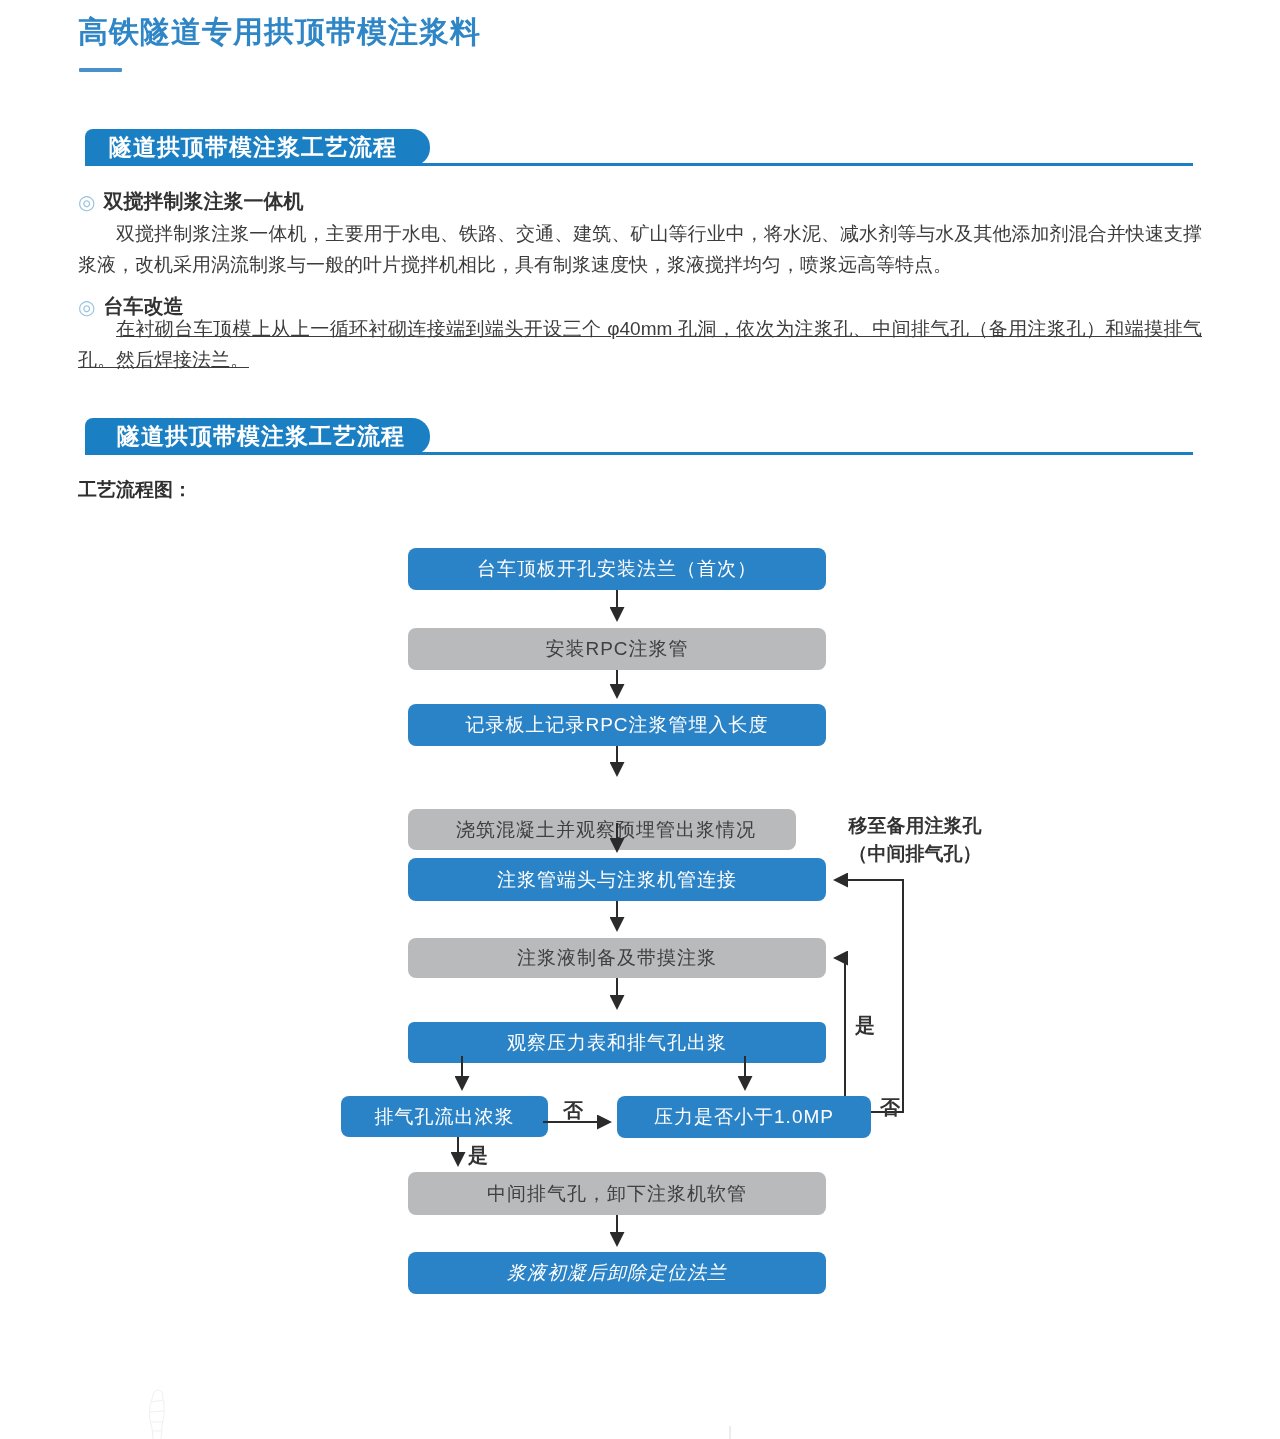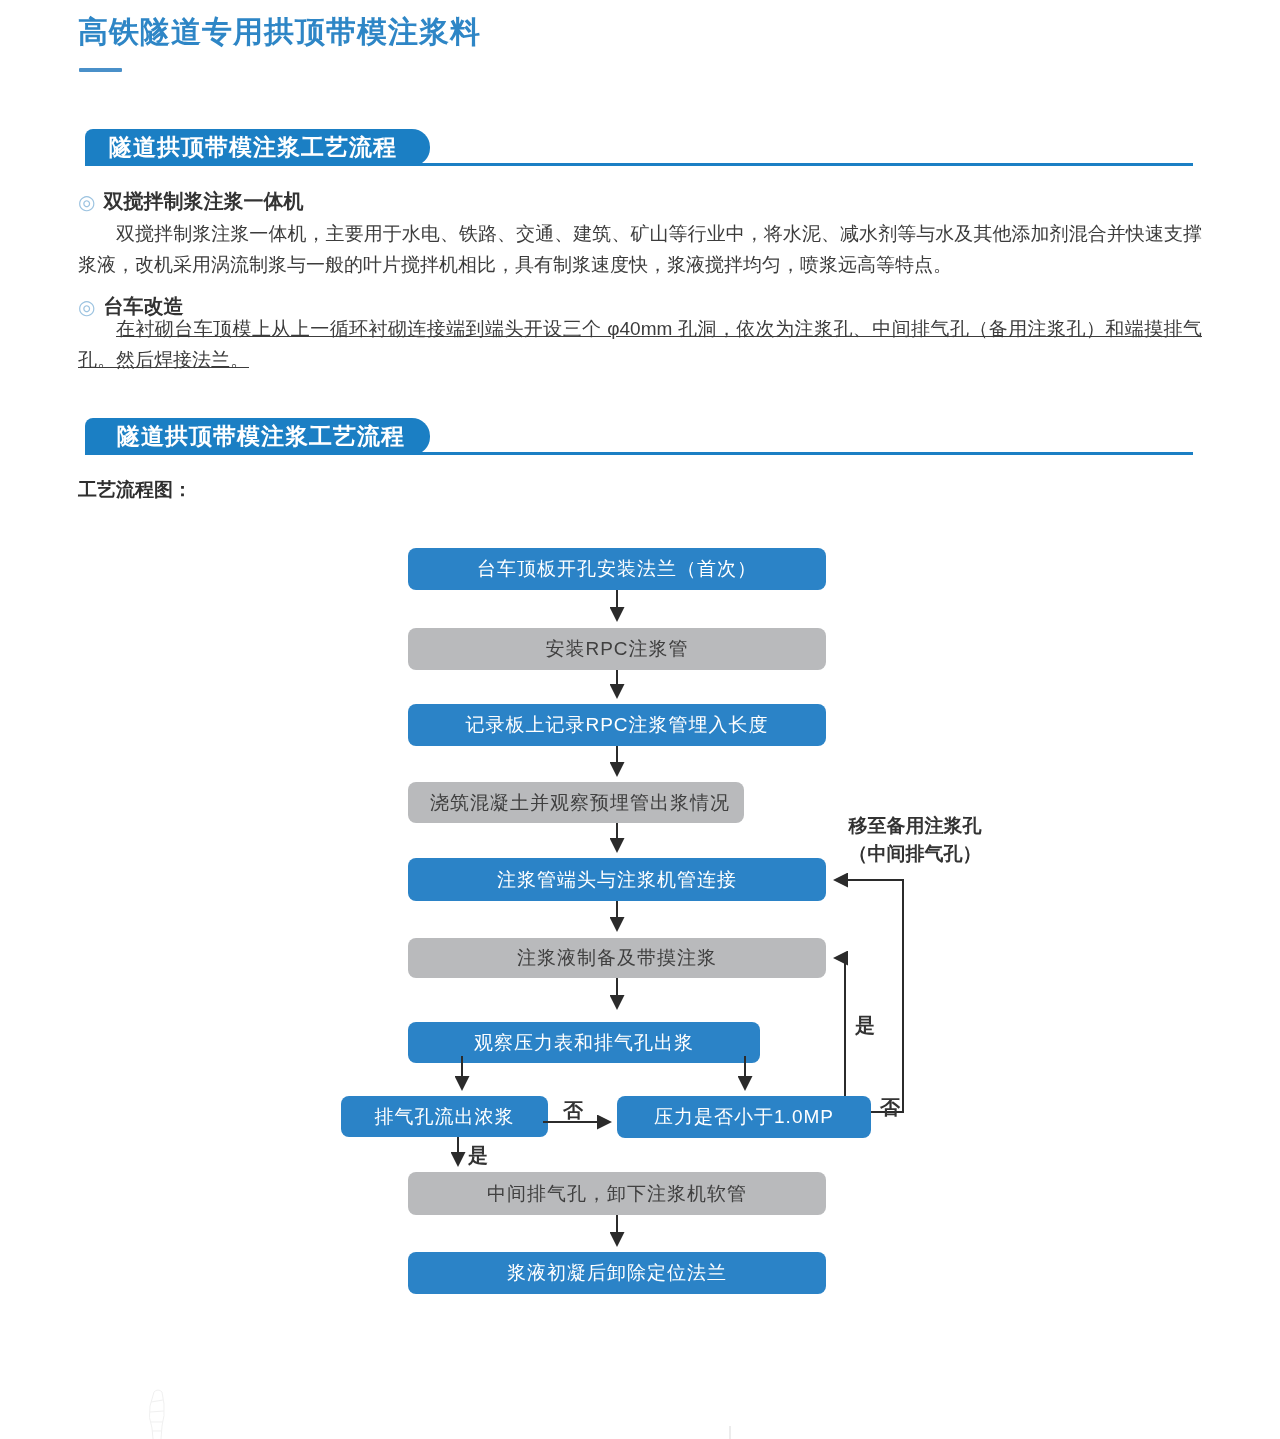--- a/index.html
+++ b/index.html
@@ -104,28 +104,28 @@
     <path d="M458,1137 V1164" marker-end="url(#ah)"></path>
     <path d="M617,1215 V1244" marker-end="url(#ah)"></path>
     <path d="M845,1096 V958 H836" marker-end="url(#ah)"></path>
     <path d="M871,1112 H903 V880 H836" marker-end="url(#ah)"></path>
   </g>
 </svg>
 
 <div class="fbox blue" style="left:408px; top:548px; width:418px; height:42px;">台车顶板开孔安装法兰（首次）</div>
 <div class="fbox gray" style="left:408px; top:628px; width:418px; height:42px;">安装RPC注浆管</div>
 <div class="fbox blue" style="left:408px; top:704px; width:418px; height:42px;">记录板上记录RPC注浆管埋入长度</div>
-<div class="fbox gray" style="left:408px; top:782px; width:336px; height:41px;padding-left:8px;">浇筑混凝土并观察预埋管出浆情况</div>
+<div class="fbox gray" style="left:408px; top:809px; width:388px; height:41px;padding-left:8px;">浇筑混凝土并观察预埋管出浆情况</div>
 <div class="fbox blue" style="left:408px; top:858px; width:418px; height:43px;">注浆管端头与注浆机管连接</div>
 <div class="fbox gray" style="left:408px; top:938px; width:418px; height:40px;">注浆液制备及带摸注浆</div>
-<div class="fbox blue" style="left:408px; top:1022px; width:352px; height:41px;">观察压力表和排气孔出浆</div>
+<div class="fbox blue" style="left:408px; top:1022px; width:418px; height:41px;border-radius:6px;">观察压力表和排气孔出浆</div>
 <div class="fbox blue" style="left:341px; top:1096px; width:207px; height:41px;">排气孔流出浓浆</div>
 <div class="fbox blue" style="left:617px; top:1096px; width:254px; height:42px;">压力是否小于1.0MP</div>
 <div class="fbox gray" style="left:408px; top:1172px; width:418px; height:43px;">中间排气孔，卸下注浆机软管</div>
-<div class="fbox blue" style="left:408px; top:1252px; width:418px; height:42px;">浆液初凝后卸除定位法兰</div>
+<div class="fbox blue" style="left:408px; top:1252px; width:418px; height:42px;font-style:italic;">浆液初凝后卸除定位法兰</div>
 
 <div class="flow-label" style="left:563px; top:1097px;">否</div>
 <div class="flow-label" style="left:468px; top:1142px;">是</div>
 <div class="flow-label" style="left:855px; top:1012px;">是</div>
 <div class="flow-label" style="left:880px; top:1094px;">否</div>
 
 <div class="flow-annotation" style="top:812px;">
   <div>移至备用注浆孔</div>
   <div>（中间排气孔）</div>
 </div>

